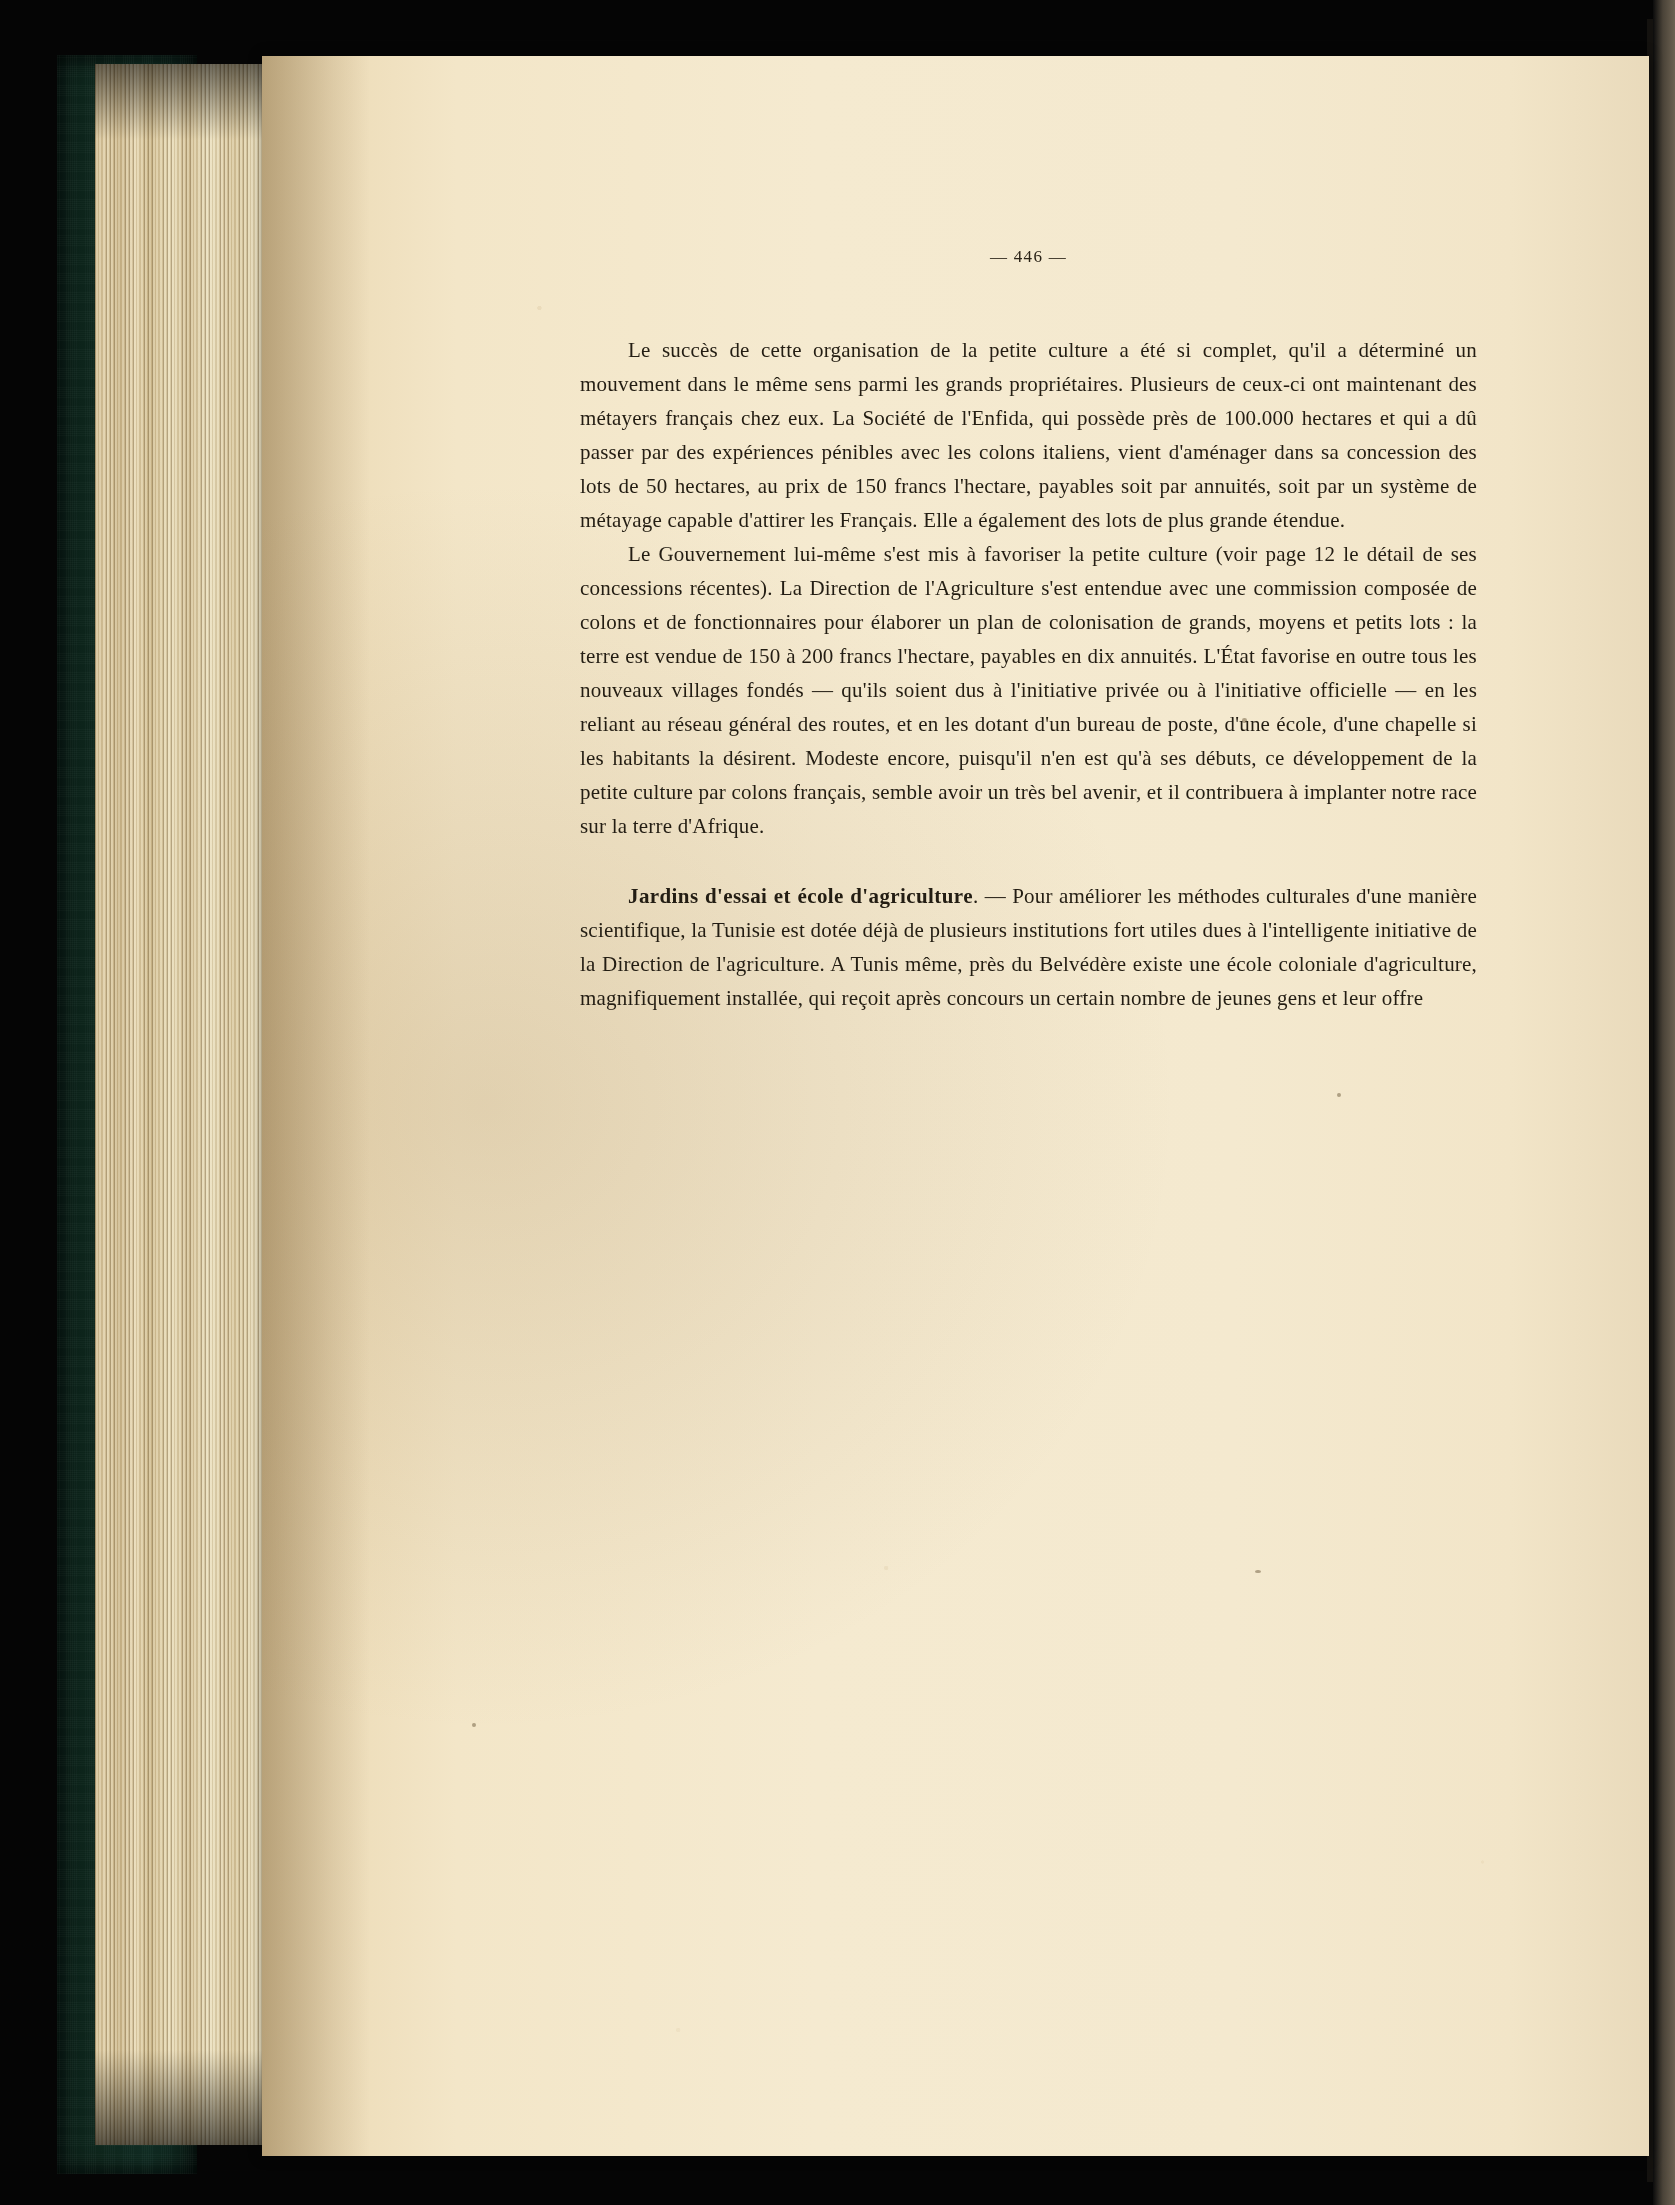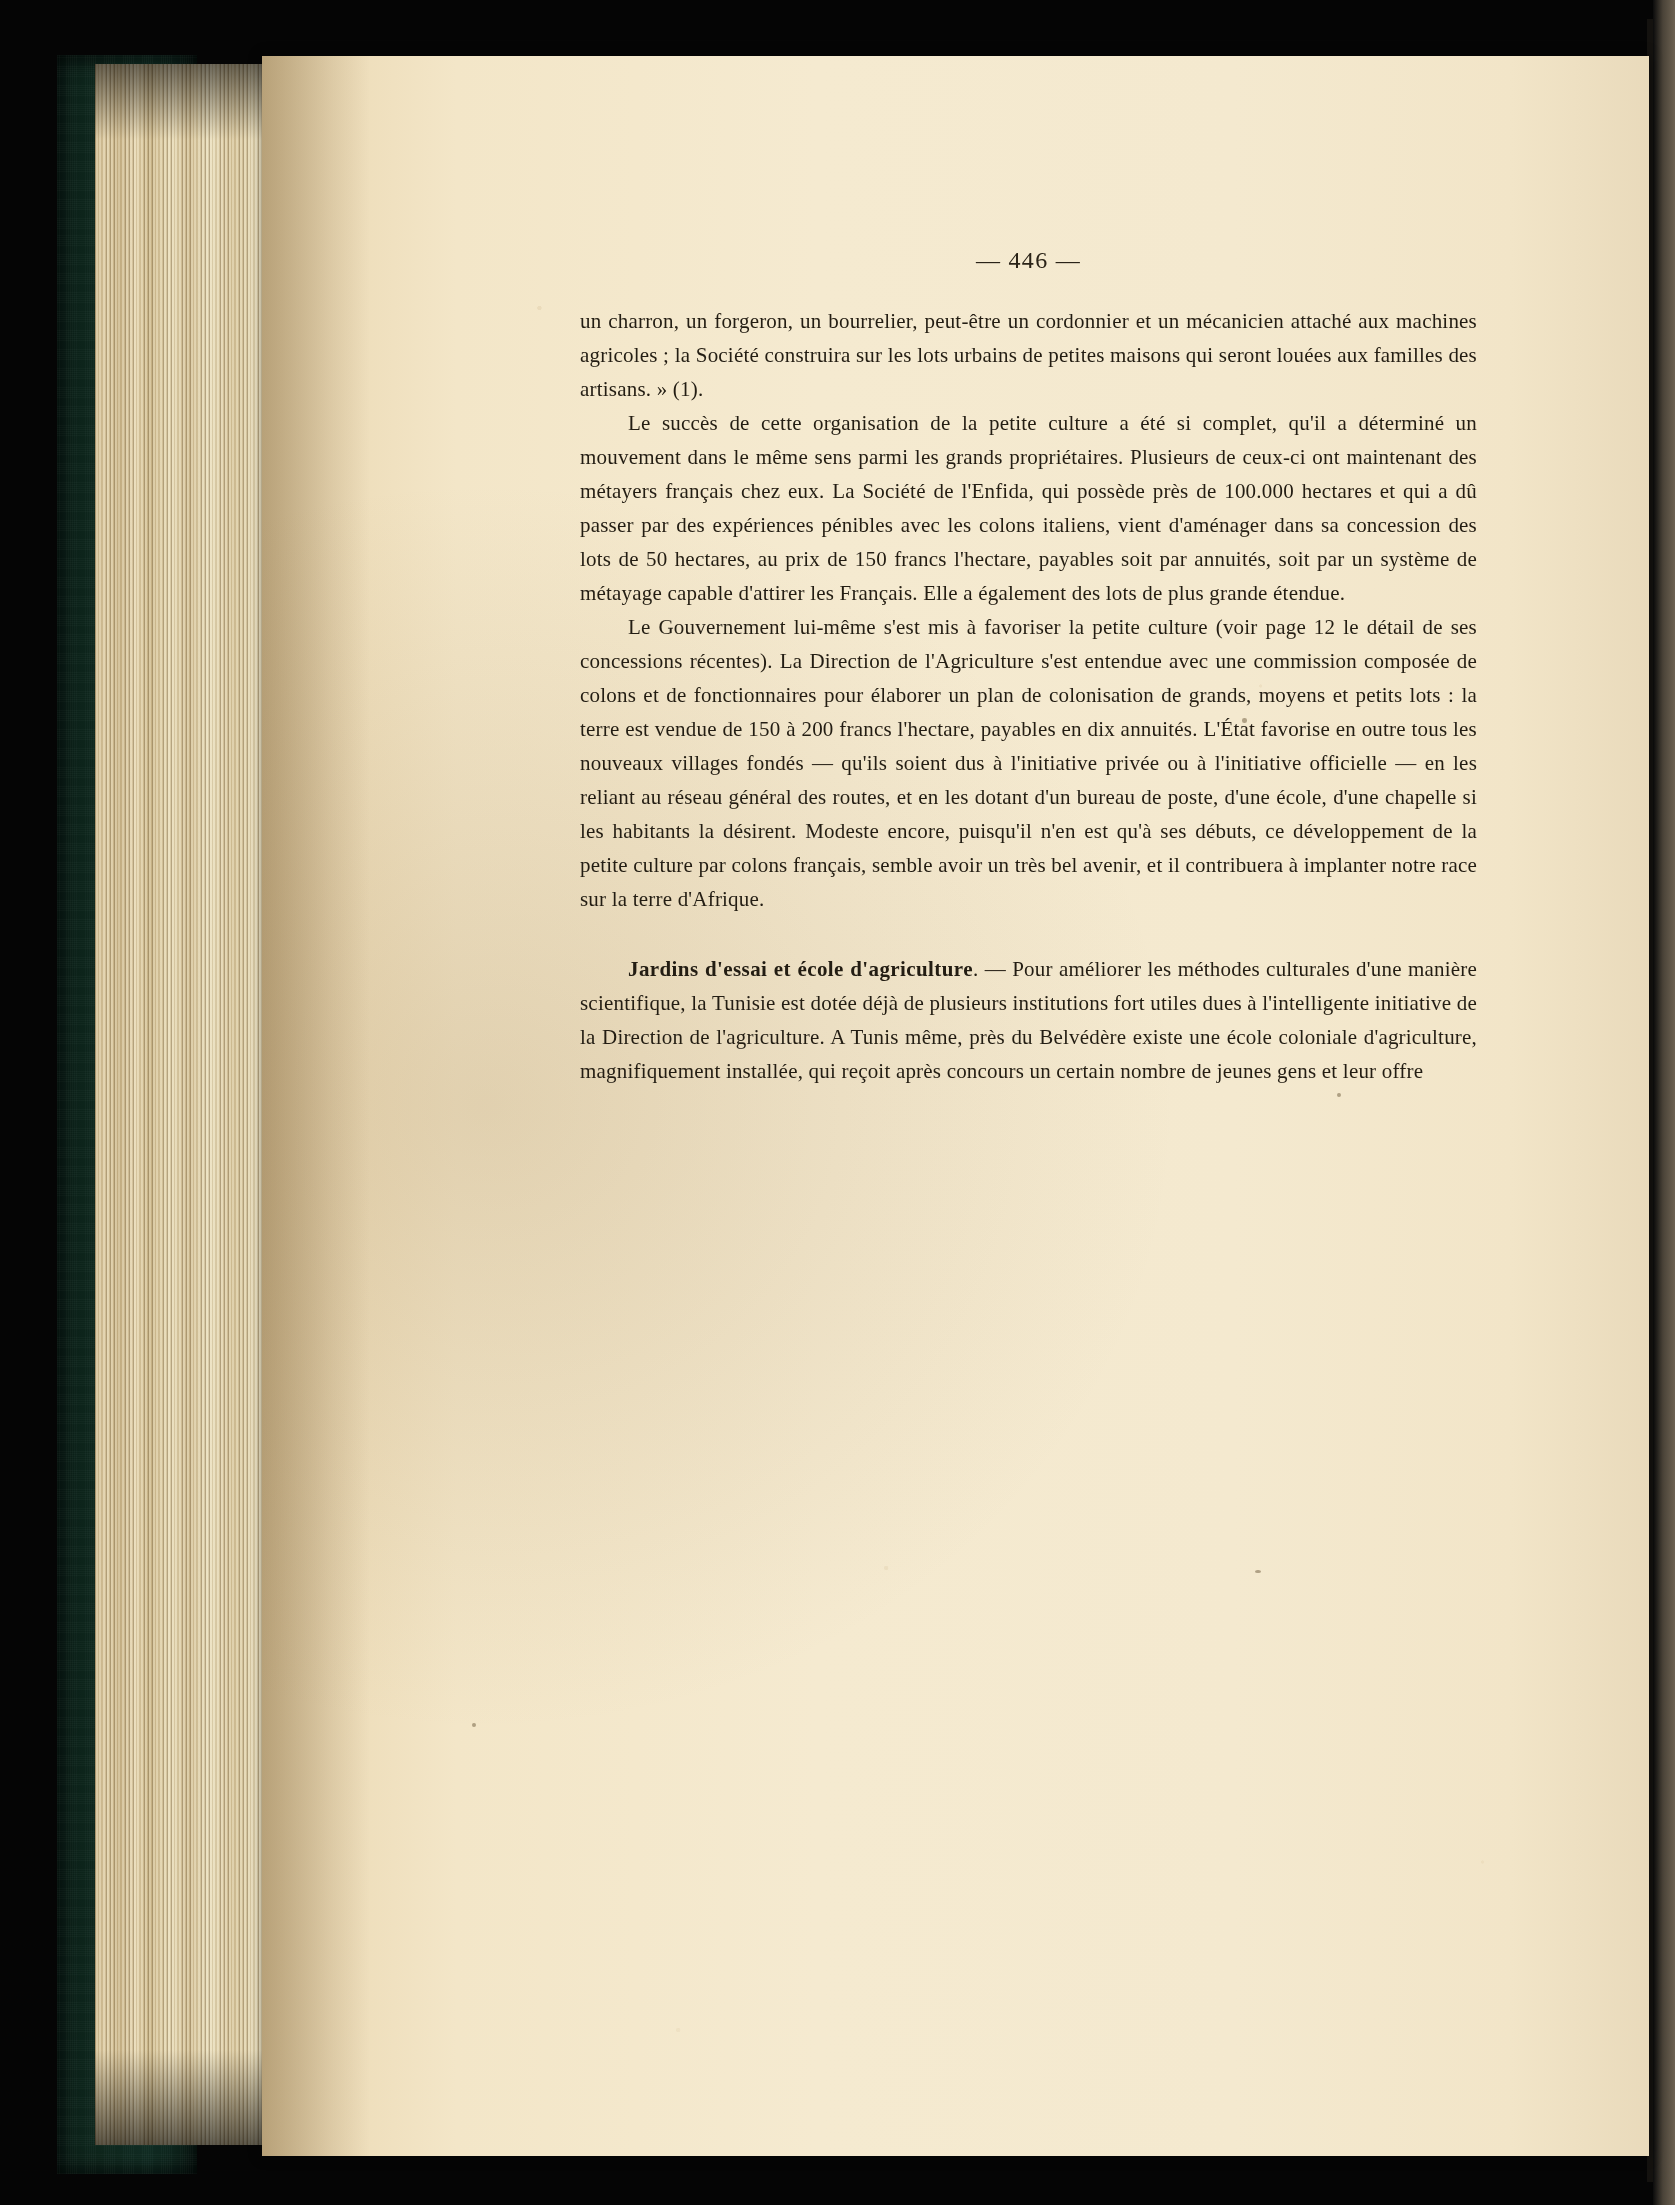--- a/index.html
+++ b/index.html
@@ -125,24 +125,24 @@
   
   #content {
     position: absolute;
     left: 318px;
     top: 191px;
     width: 897px;
   }
 
   #folio {
     text-align: center;
-    font-size: 24px;
+    font-size: 17px;
     letter-spacing: 1.3px;
     color: #2a2317;
-    margin-bottom: 30px;
+    margin-bottom: 66px;
     font-family: "Liberation Serif", serif;
   }
 
   p.body {
     margin: 0;
     text-align: justify;
     text-justify: inter-word;
     font-size: 21px;
     line-height: 34px;
     color: #231d13;
@@ -199,21 +199,20 @@
 
     <div class="speck" style="left:980px; top:662px; width:4.5px; height:4.5px;"></div>
     <div class="speck" style="left:1075px; top:1037px; width:3.8px; height:3.8px;"></div>
     <div class="speck" style="left:993px; top:1514px; width:5.7px; height:3.2px;"></div>
     <div class="speck" style="left:210px; top:1667px; width:3.8px; height:3.8px;"></div>
 
     <div id="content">
 
       <div id="folio">— 446 —</div>
 
-      <p class="body noindent">un charron, un forgeron, un bourrelier, peut-être un cordonnier et un mécanicien attaché aux machines agricoles ; la Société construira sur les lots urbains de petites maisons qui seront louées aux familles des artisans. » (1).</p>
       <p class="body">Le succès de cette organisation de la petite culture a été si complet, qu'il a déterminé un mouvement dans le même sens parmi les grands propriétaires. Plusieurs de ceux-ci ont maintenant des métayers français chez eux. La Société de l'Enfida, qui possède près de 100.000 hectares et qui a dû passer par des expériences pénibles avec les colons italiens, vient d'aménager dans sa concession des lots de 50 hectares, au prix de 150 francs l'hectare, payables soit par annuités, soit par un système de métayage capable d'attirer les Français. Elle a également des lots de plus grande étendue.</p>
       <p class="body">Le Gouvernement lui-même s'est mis à favoriser la petite culture (voir page 12 le détail de ses concessions récentes). La Direction de l'Agriculture s'est entendue avec une commission composée de colons et de fonctionnaires pour élaborer un plan de colonisation de grands, moyens et petits lots : la terre est vendue de 150 à 200 francs l'hectare, payables en dix annuités. L'État favorise en outre tous les nouveaux villages fondés — qu'ils soient dus à l'initiative privée ou à l'initiative officielle — en les reliant au réseau général des routes, et en les dotant d'un bureau de poste, d'une école, d'une chapelle si les habitants la désirent. Modeste encore, puisqu'il n'en est qu'à ses débuts, ce développement de la petite culture par colons français, semble avoir un très bel avenir, et il contribuera à implanter notre race sur la terre d'Afrique.</p>
 
       <div id="para-gap"></div>
 
       <p class="body"><span class="section-head">Jardins d'essai et école d'agriculture</span><span>. — Pour améliorer les méthodes culturales d'une manière scientifique, la Tunisie est dotée déjà de plusieurs institutions fort utiles dues à l'intelligente initiative de la Direction de l'agriculture. A Tunis même, près du Belvédère existe une école coloniale d'agriculture, magnifiquement installée, qui reçoit après concours un certain nombre de jeunes gens et leur offre</span></p>
 
 
     </div>
   </div>

